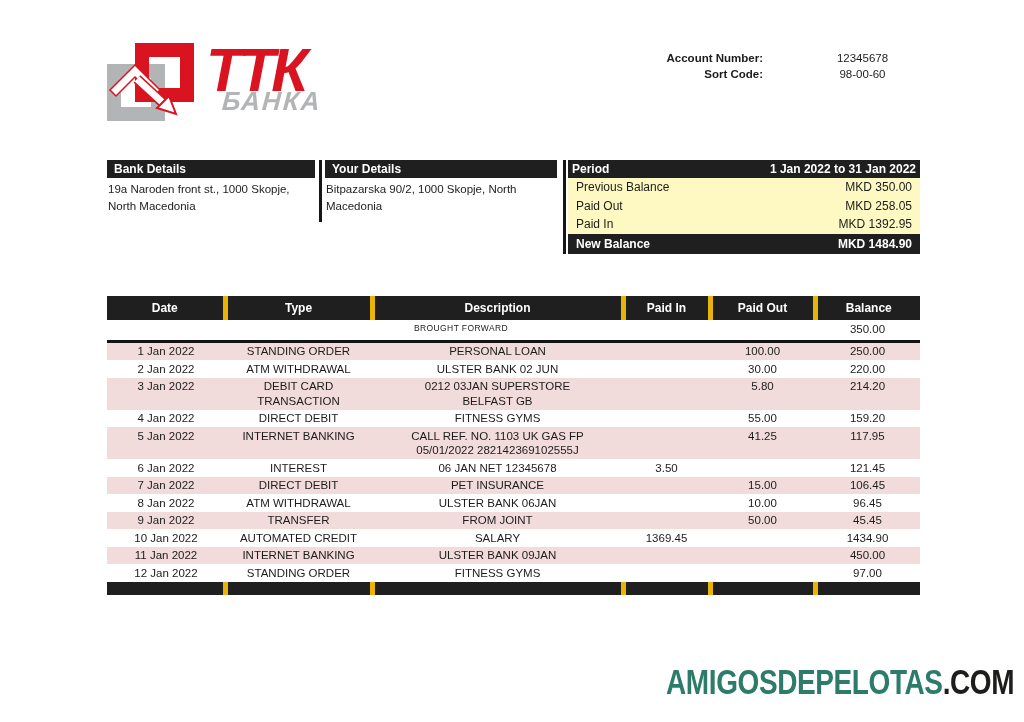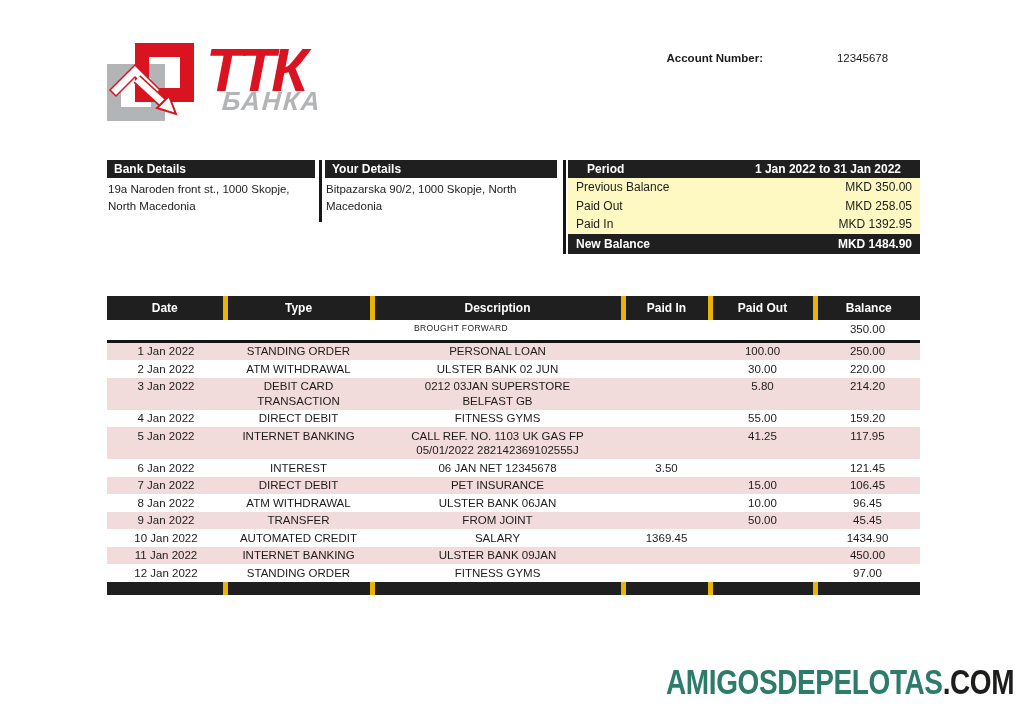--- a/index.html
+++ b/index.html
@@ -37,21 +37,21 @@
   .detail-header {
     background: #1f1f1f; color: #fff; font-weight: bold; font-size: 12px;
     padding: 2px 7px; line-height: 14px;
   }
   .detail-body { font-size: 11.5px; line-height: 17px; padding: 3px 2px 0 1px; color: #222; }
   .detail-col.bank { width: 212px; padding-right: 4px; }
   .detail-col.your { width: 238px; border-left: 3px solid #161616; padding-left: 3px; min-height: 62px; }
   .period-box { margin-left: auto; width: 357px; border-left: 3px solid #161616; padding-left: 2px; }
   .period-header {
     display: flex; justify-content: space-between; background: #1f1f1f; color: #fff;
-    font-weight: bold; font-size: 12px; padding: 2px 19px; line-height: 14px; gap: 16px;
+    font-weight: bold; font-size: 12px; padding: 2px 4px; line-height: 14px; gap: 16px;
   }
   .period-row {
     display: flex; justify-content: space-between; background: #fef9c3;
     font-size: 12px; padding: 1px 8px; line-height: 16.5px;
   }
   .period-row.new-balance { background: #1f1f1f; color: #fff; font-weight: bold; padding: 2px 8px; }
 
   
   .txn-table { position: absolute; left: 107px; top: 296px; width: 813px; border-collapse: collapse; table-layout: fixed; }
   .txn-table th {
@@ -97,20 +97,24 @@
       <div class="logo-ttk">ТТК</div>
       <div class="logo-banka">БАНКА</div>
     </div>
   </div>
 
   <div class="account-info">
     <div class="acc-row">
       <span class="acc-label">Account Number:</span>
       <span class="acc-value">12345678</span>
     </div>
+    <div class="acc-row">
+      <span class="acc-label">Sort Code:</span>
+      <span class="acc-value">98-00-60</span>
+    </div>
   </div>
 
   <div class="details">
     <div class="detail-col bank">
       <div class="detail-header">Bank Details</div>
       <div class="detail-body">19a Naroden front st., 1000 Skopje, North Macedonia</div>
     </div>
     <div class="detail-col your">
       <div class="detail-header">Your Details</div>
       <div class="detail-body">Bitpazarska 90/2, 1000 Skopje, North Macedonia</div>

